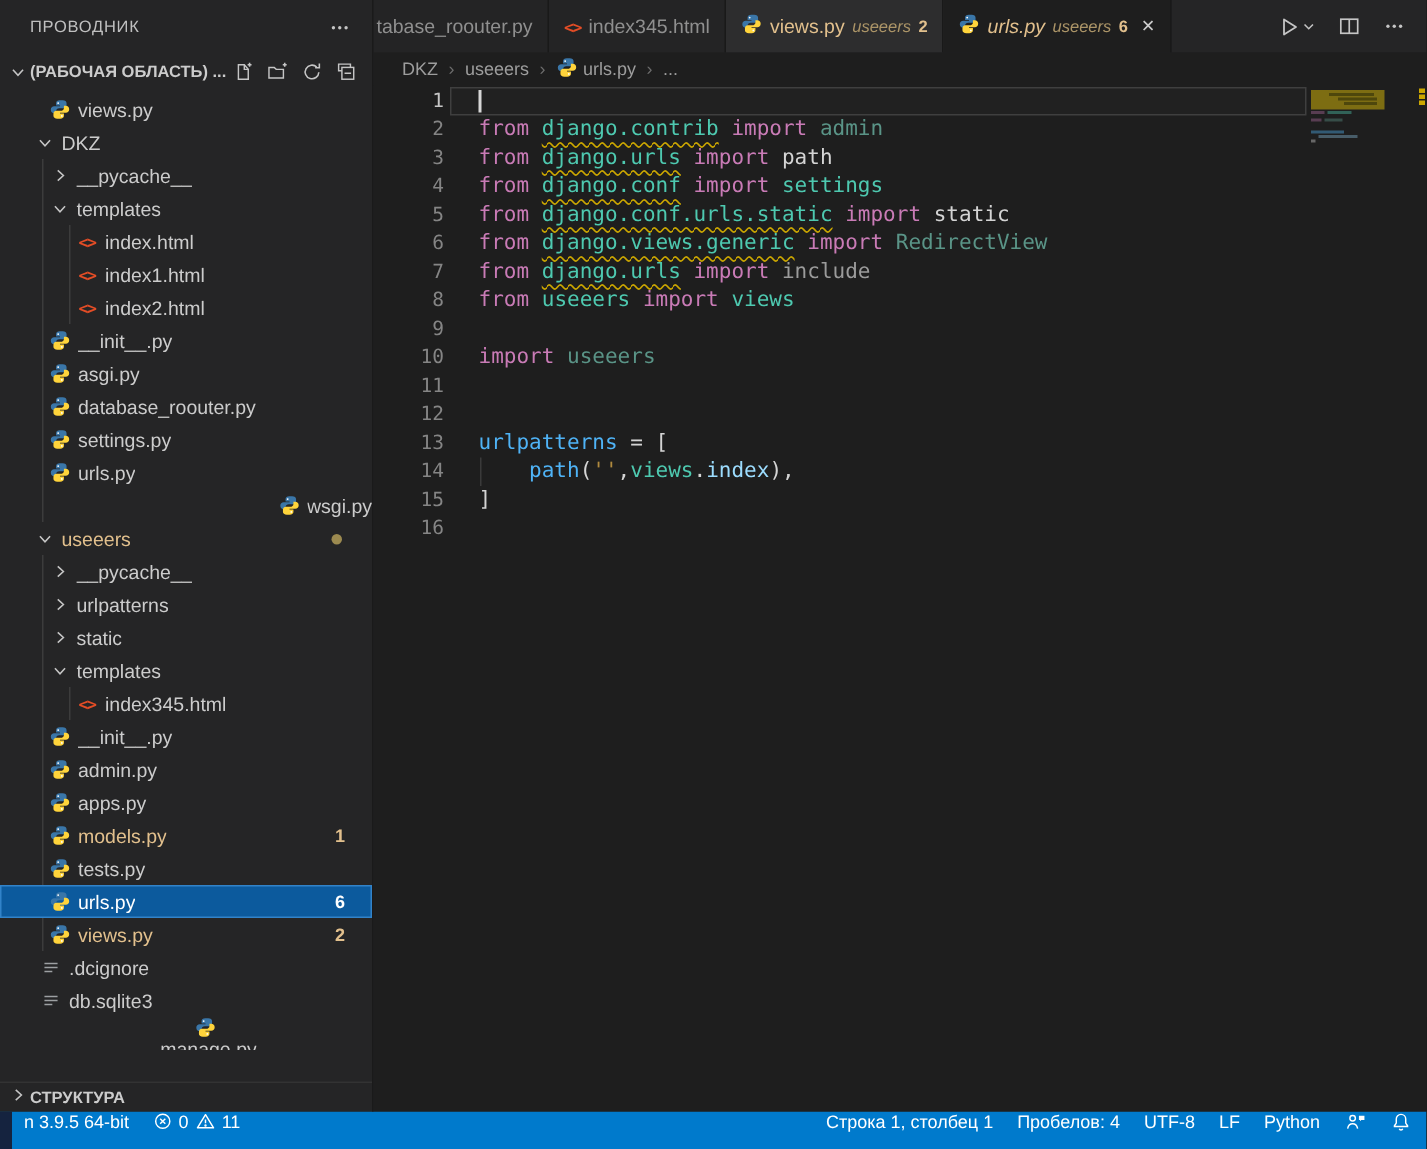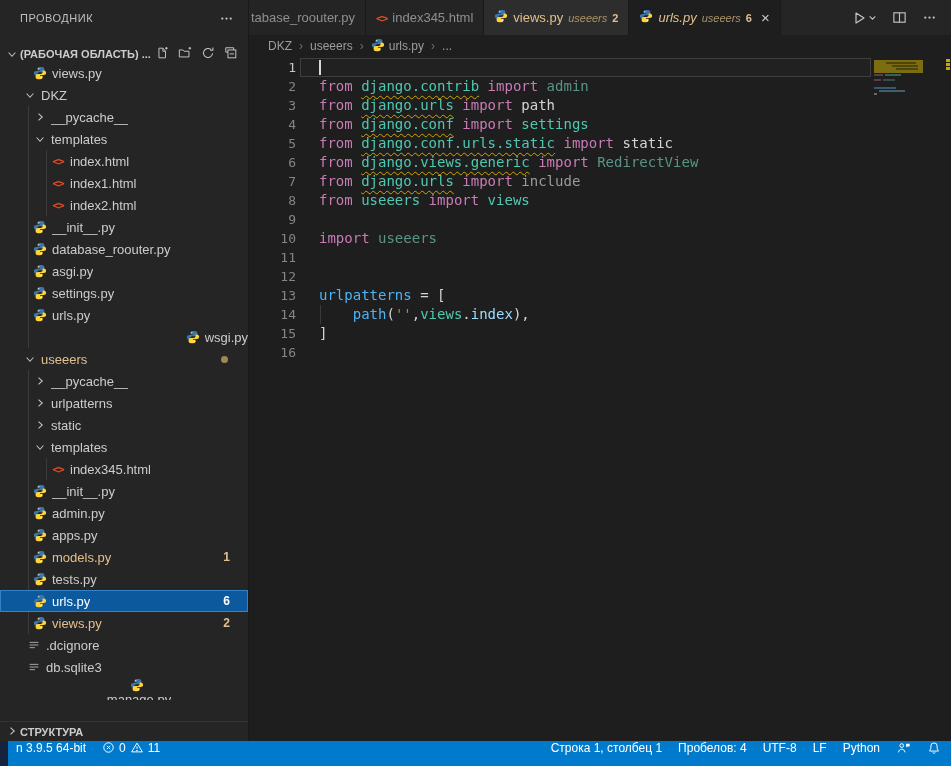--- a/index.html
+++ b/index.html
@@ -9,21 +9,21 @@
     font-family:"Liberation Sans","DejaVu Sans",sans-serif;
     -webkit-font-smoothing:antialiased;
   }
   .app{position:absolute;inset:0;display:flex;flex-direction:column}
   .main{flex:1;display:flex;min-height:0}
 
   
   .sidebar{width:248px;flex:none;background:var(--sidebar);display:flex;flex-direction:column;position:relative;border-right:1px solid #1a1a1a}
   .pane-title{height:36px;flex:none;display:flex;align-items:center;padding:0 14px 0 20px;font-size:11px;letter-spacing:.5px;color:#bfbfbf}
   .pane-title .more{margin-left:auto;display:flex;align-items:center;cursor:pointer}
-  .ws-header{height:24px;flex:none;display:flex;align-items:flex-end;font-size:11px;font-weight:bold;color:#cccccc;padding-left:4px}
+  .ws-header{height:24px;flex:none;display:flex;align-items:center;font-size:11px;font-weight:bold;color:#cccccc;padding-left:4px}
   .ws-header .chev{width:16px;display:flex;justify-content:center;flex:none}
   .ws-label{white-space:nowrap;overflow:hidden}
   .ws-actions{margin-left:auto;display:flex;gap:9px;padding-right:10px;align-items:center}
   .ws-actions span{display:flex;align-items:center;cursor:pointer}
 
   .tree{flex:1;position:relative;margin-top:2px;overflow:hidden}
   .iguide{position:absolute;width:1px;background:#3c3c3c}
   .row{height:22px;display:flex;align-items:center;font-size:13px;color:#cccccc;position:relative;cursor:pointer;white-space:nowrap}
   .row .tw{width:15px;flex:none;display:flex;justify-content:center;align-items:center}
   .row .fic{width:16px;flex:none;display:flex;justify-content:center;align-items:center}
@@ -213,32 +213,32 @@
           </div>
           <div class="row" style="padding-left: 32px;">
             <span class="fic">
               <svg width="14" height="14" viewBox="0 0 16 16">
                 <path fill="#3a76a8" d="M7.9 1C6 1 5 1.9 5 3.2V5h3v.6H3.6C2.1 5.6 1 6.6 1 8.2c0 1.6 1.1 2.7 2.6 2.7H5V9.2C5 7.9 6.1 7 7.4 7h3.4c1.1 0 2.2-1 2.2-2.2V3.2C13 1.9 11.9 1 10 1H7.9z"></path>
                 <path fill="#ffd43b" d="M8.1 15c1.9 0 2.9-.9 2.9-2.2V11H8v-.6h4.4c1.5 0 2.6-1 2.6-2.6 0-1.6-1.1-2.7-2.6-2.7H11v1.7C11 8.1 9.9 9 8.6 9H5.2C4.1 9 3 10 3 11.2v1.6C3 14.1 4.1 15 6 15h2.1z"></path>
                 <circle cx="6.6" cy="3.1" r=".7" fill="#fff"></circle>
                 <circle cx="9.4" cy="12.9" r=".7" fill="#fff"></circle>
               </svg>
             </span>
+            <span class="lbl">asgi.py</span>
+          </div>
+          <div class="row" style="padding-left: 32px;">
+            <span class="fic">
+              <svg width="14" height="14" viewBox="0 0 16 16">
+                <path fill="#3a76a8" d="M7.9 1C6 1 5 1.9 5 3.2V5h3v.6H3.6C2.1 5.6 1 6.6 1 8.2c0 1.6 1.1 2.7 2.6 2.7H5V9.2C5 7.9 6.1 7 7.4 7h3.4c1.1 0 2.2-1 2.2-2.2V3.2C13 1.9 11.9 1 10 1H7.9z"></path>
+                <path fill="#ffd43b" d="M8.1 15c1.9 0 2.9-.9 2.9-2.2V11H8v-.6h4.4c1.5 0 2.6-1 2.6-2.6 0-1.6-1.1-2.7-2.6-2.7H11v1.7C11 8.1 9.9 9 8.6 9H5.2C4.1 9 3 10 3 11.2v1.6C3 14.1 4.1 15 6 15h2.1z"></path>
+                <circle cx="6.6" cy="3.1" r=".7" fill="#fff"></circle>
+                <circle cx="9.4" cy="12.9" r=".7" fill="#fff"></circle>
+              </svg>
+            </span>
             <span class="lbl">database_roouter.py</span>
-          </div>
-          <div class="row" style="padding-left: 32px;">
-            <span class="fic">
-              <svg width="14" height="14" viewBox="0 0 16 16">
-                <path fill="#3a76a8" d="M7.9 1C6 1 5 1.9 5 3.2V5h3v.6H3.6C2.1 5.6 1 6.6 1 8.2c0 1.6 1.1 2.7 2.6 2.7H5V9.2C5 7.9 6.1 7 7.4 7h3.4c1.1 0 2.2-1 2.2-2.2V3.2C13 1.9 11.9 1 10 1H7.9z"></path>
-                <path fill="#ffd43b" d="M8.1 15c1.9 0 2.9-.9 2.9-2.2V11H8v-.6h4.4c1.5 0 2.6-1 2.6-2.6 0-1.6-1.1-2.7-2.6-2.7H11v1.7C11 8.1 9.9 9 8.6 9H5.2C4.1 9 3 10 3 11.2v1.6C3 14.1 4.1 15 6 15h2.1z"></path>
-                <circle cx="6.6" cy="3.1" r=".7" fill="#fff"></circle>
-                <circle cx="9.4" cy="12.9" r=".7" fill="#fff"></circle>
-              </svg>
-            </span>
-            <span class="lbl">asgi.py</span>
           </div>
           <div class="row" style="padding-left: 32px;">
             <span class="fic">
               <svg width="14" height="14" viewBox="0 0 16 16">
                 <path fill="#3a76a8" d="M7.9 1C6 1 5 1.9 5 3.2V5h3v.6H3.6C2.1 5.6 1 6.6 1 8.2c0 1.6 1.1 2.7 2.6 2.7H5V9.2C5 7.9 6.1 7 7.4 7h3.4c1.1 0 2.2-1 2.2-2.2V3.2C13 1.9 11.9 1 10 1H7.9z"></path>
                 <path fill="#ffd43b" d="M8.1 15c1.9 0 2.9-.9 2.9-2.2V11H8v-.6h4.4c1.5 0 2.6-1 2.6-2.6 0-1.6-1.1-2.7-2.6-2.7H11v1.7C11 8.1 9.9 9 8.6 9H5.2C4.1 9 3 10 3 11.2v1.6C3 14.1 4.1 15 6 15h2.1z"></path>
                 <circle cx="6.6" cy="3.1" r=".7" fill="#fff"></circle>
                 <circle cx="9.4" cy="12.9" r=".7" fill="#fff"></circle>
               </svg>
             </span>

